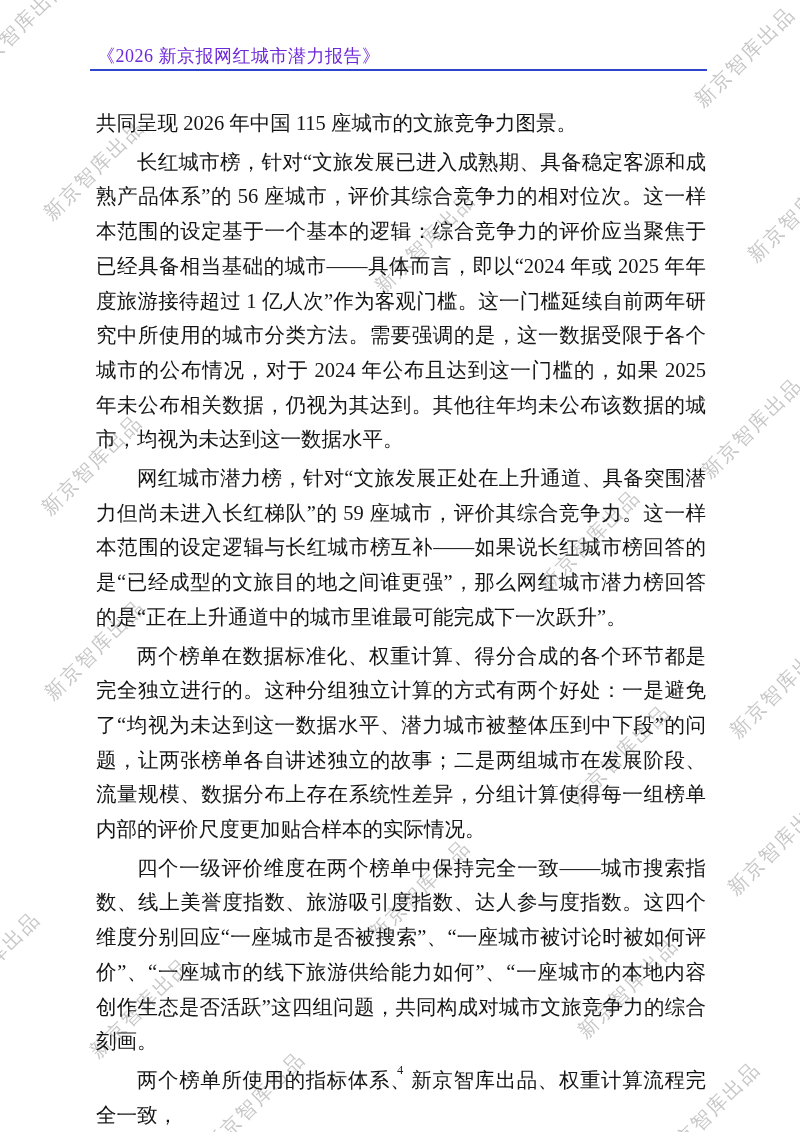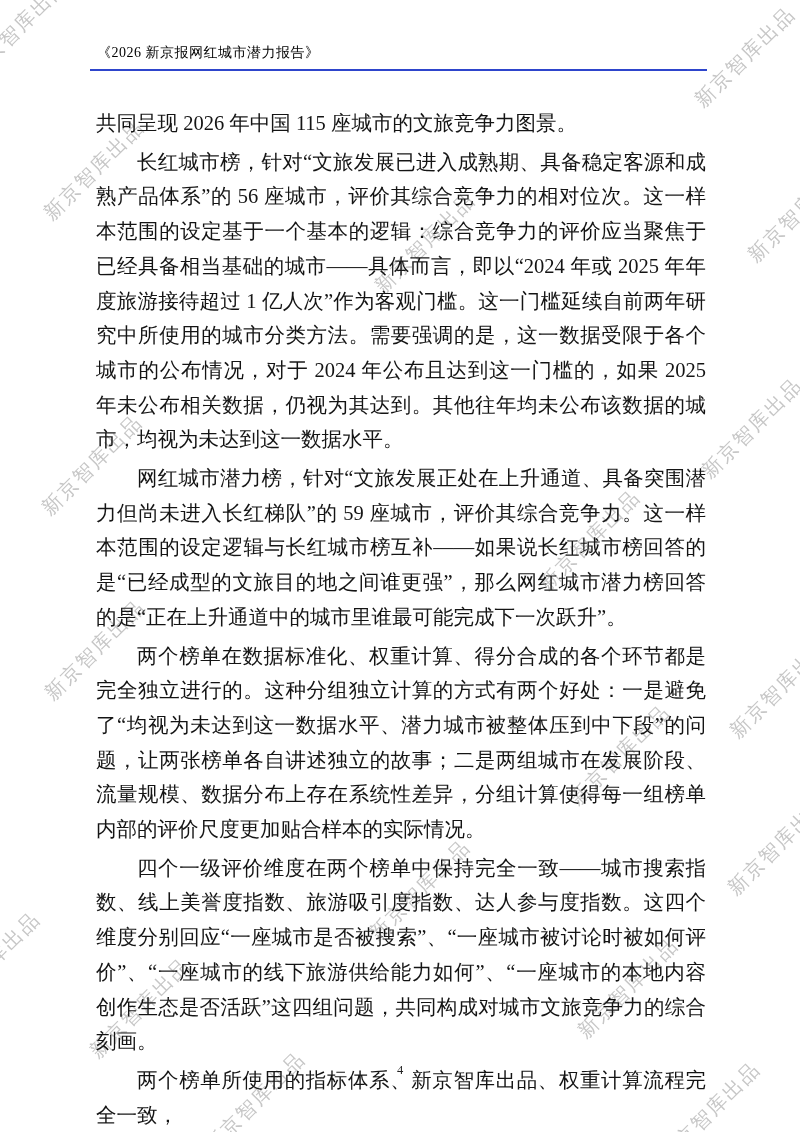--- a/index.html
+++ b/index.html
@@ -29,22 +29,22 @@
     letter-spacing: 2px;
     color: #c6c6c6;
     transform: translate(-50%, -50%) rotate(-45deg);
     user-select: none;
   }
   
   .header-title {
     position: absolute;
     left: 97px;
     top: 44px;
-    font-size: 14px;
-    color: #000000;
+    font-size: 18px;
+    color: #6d28d9;
     letter-spacing: 0.5px;
     z-index: 2;
   }
   .header-rule {
     position: absolute;
     left: 90px;
     top: 69px;
     width: 617px;
     height: 2px;
     background: #2e45cc;

